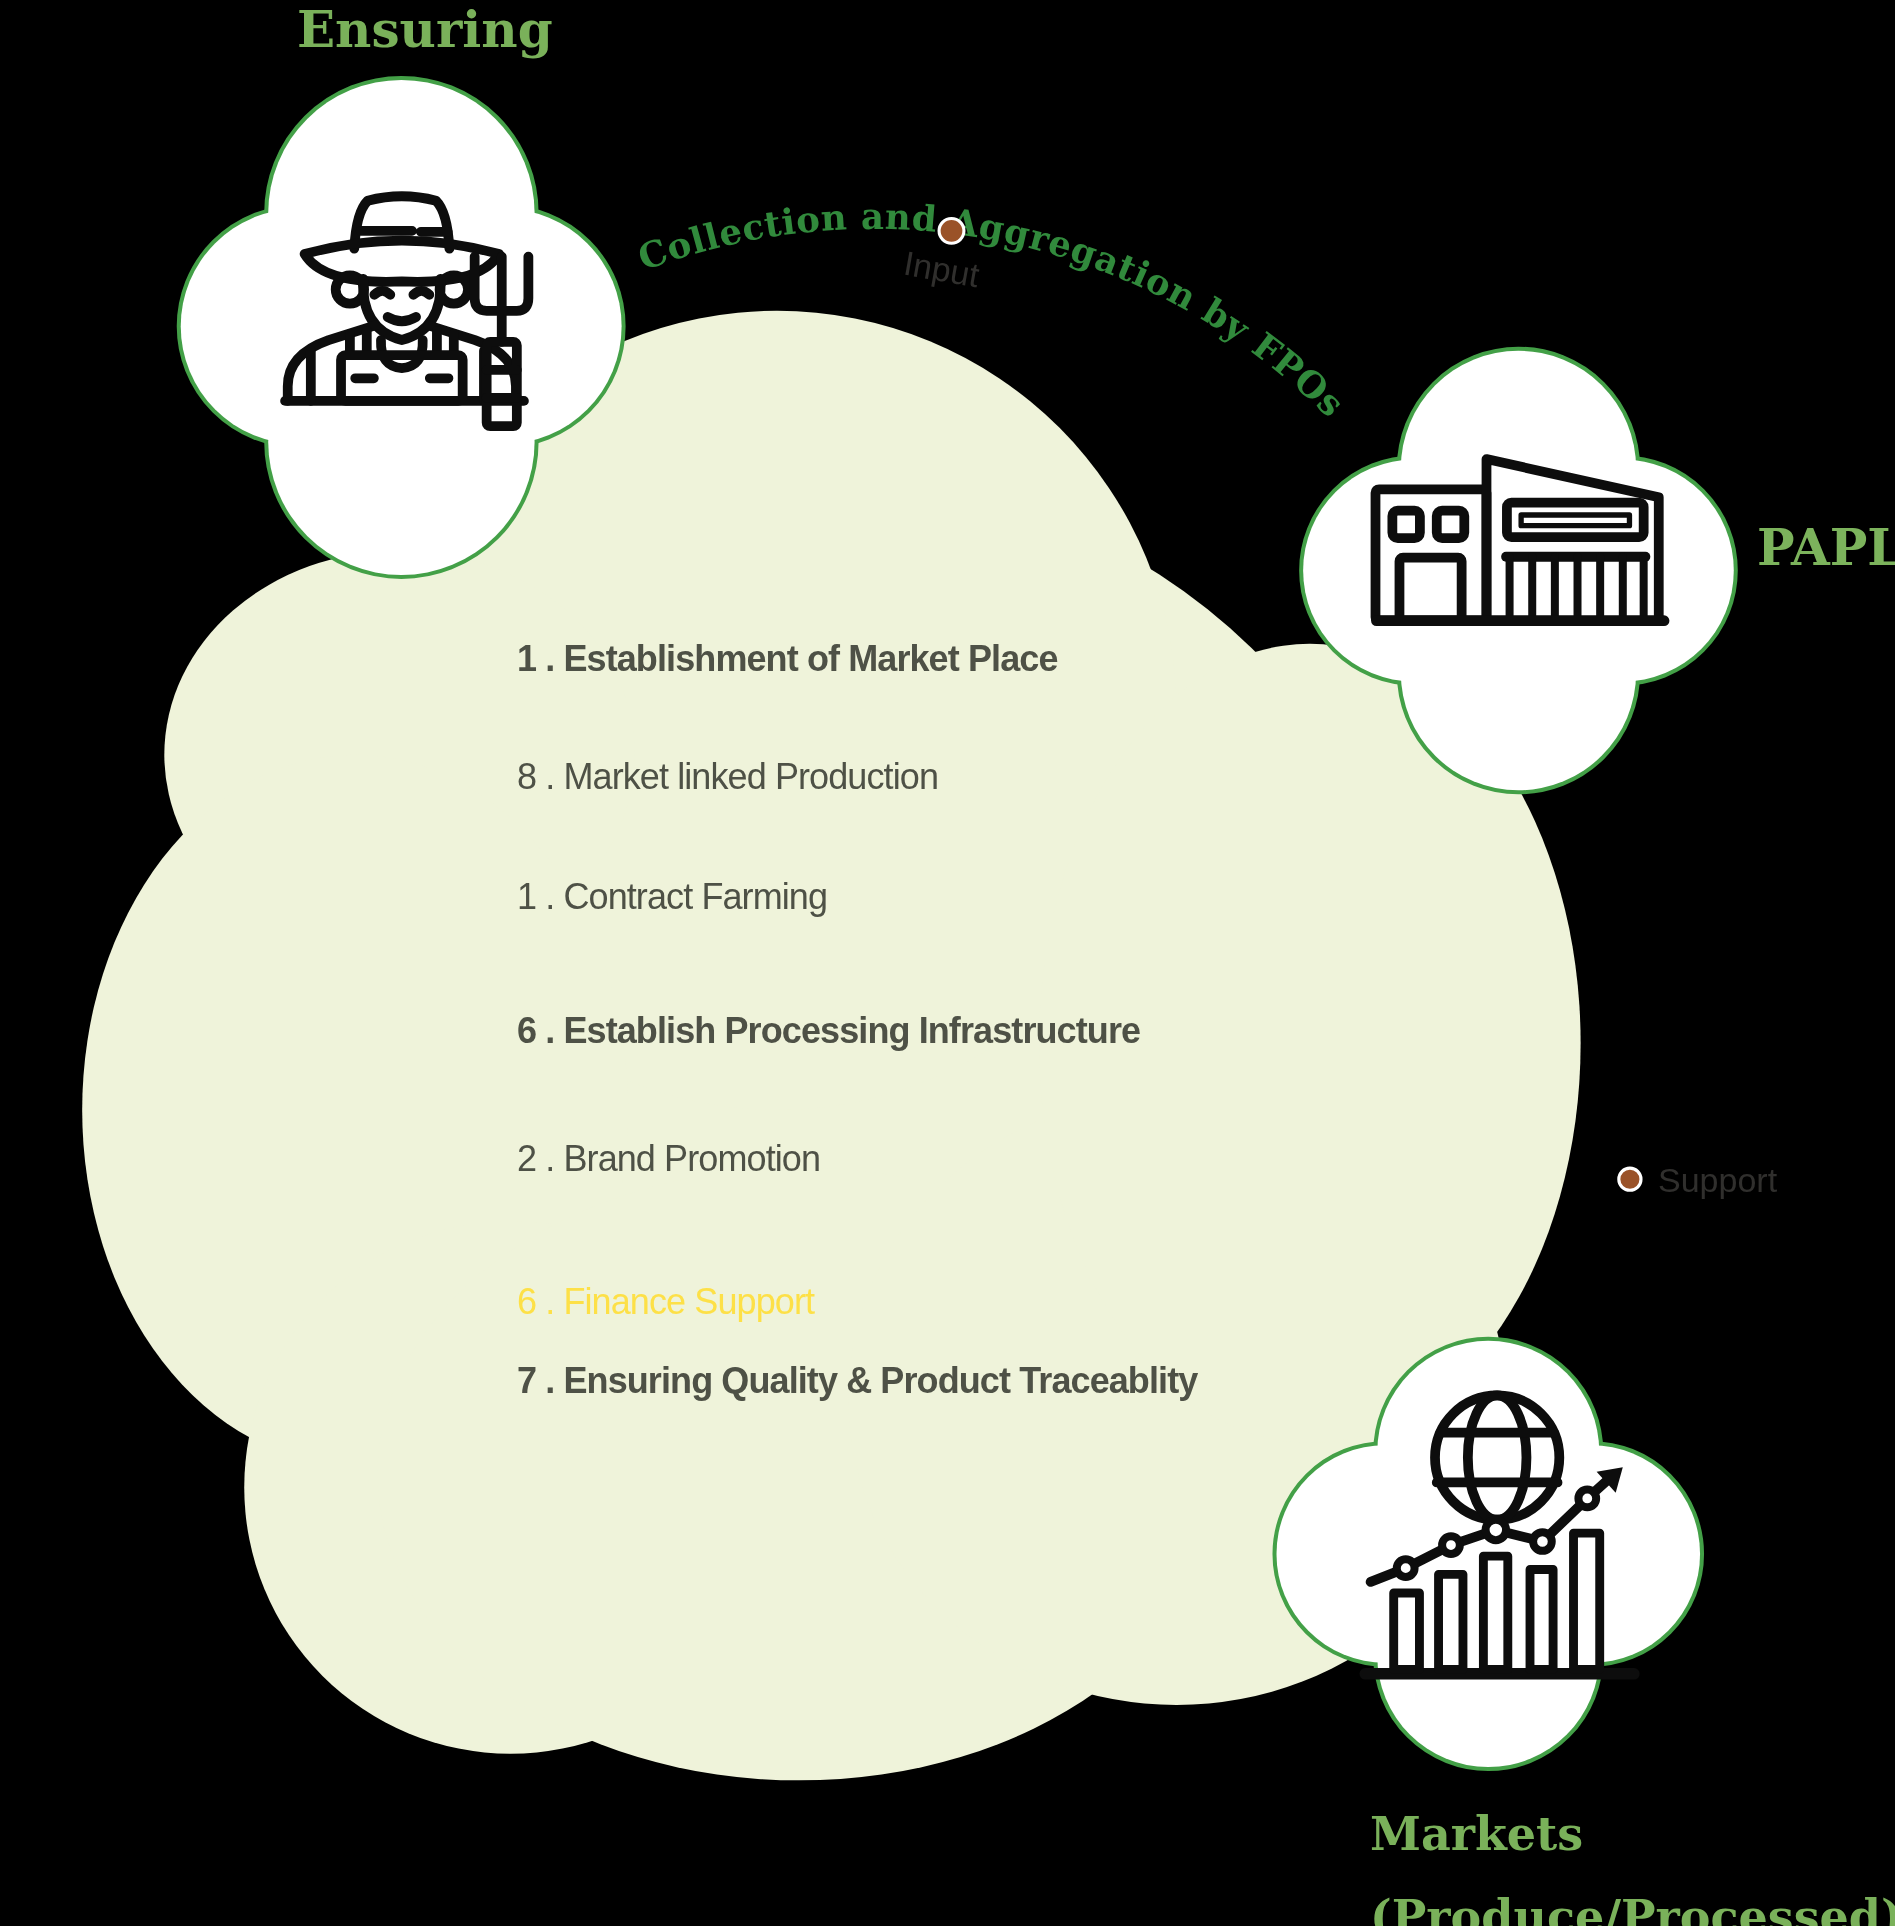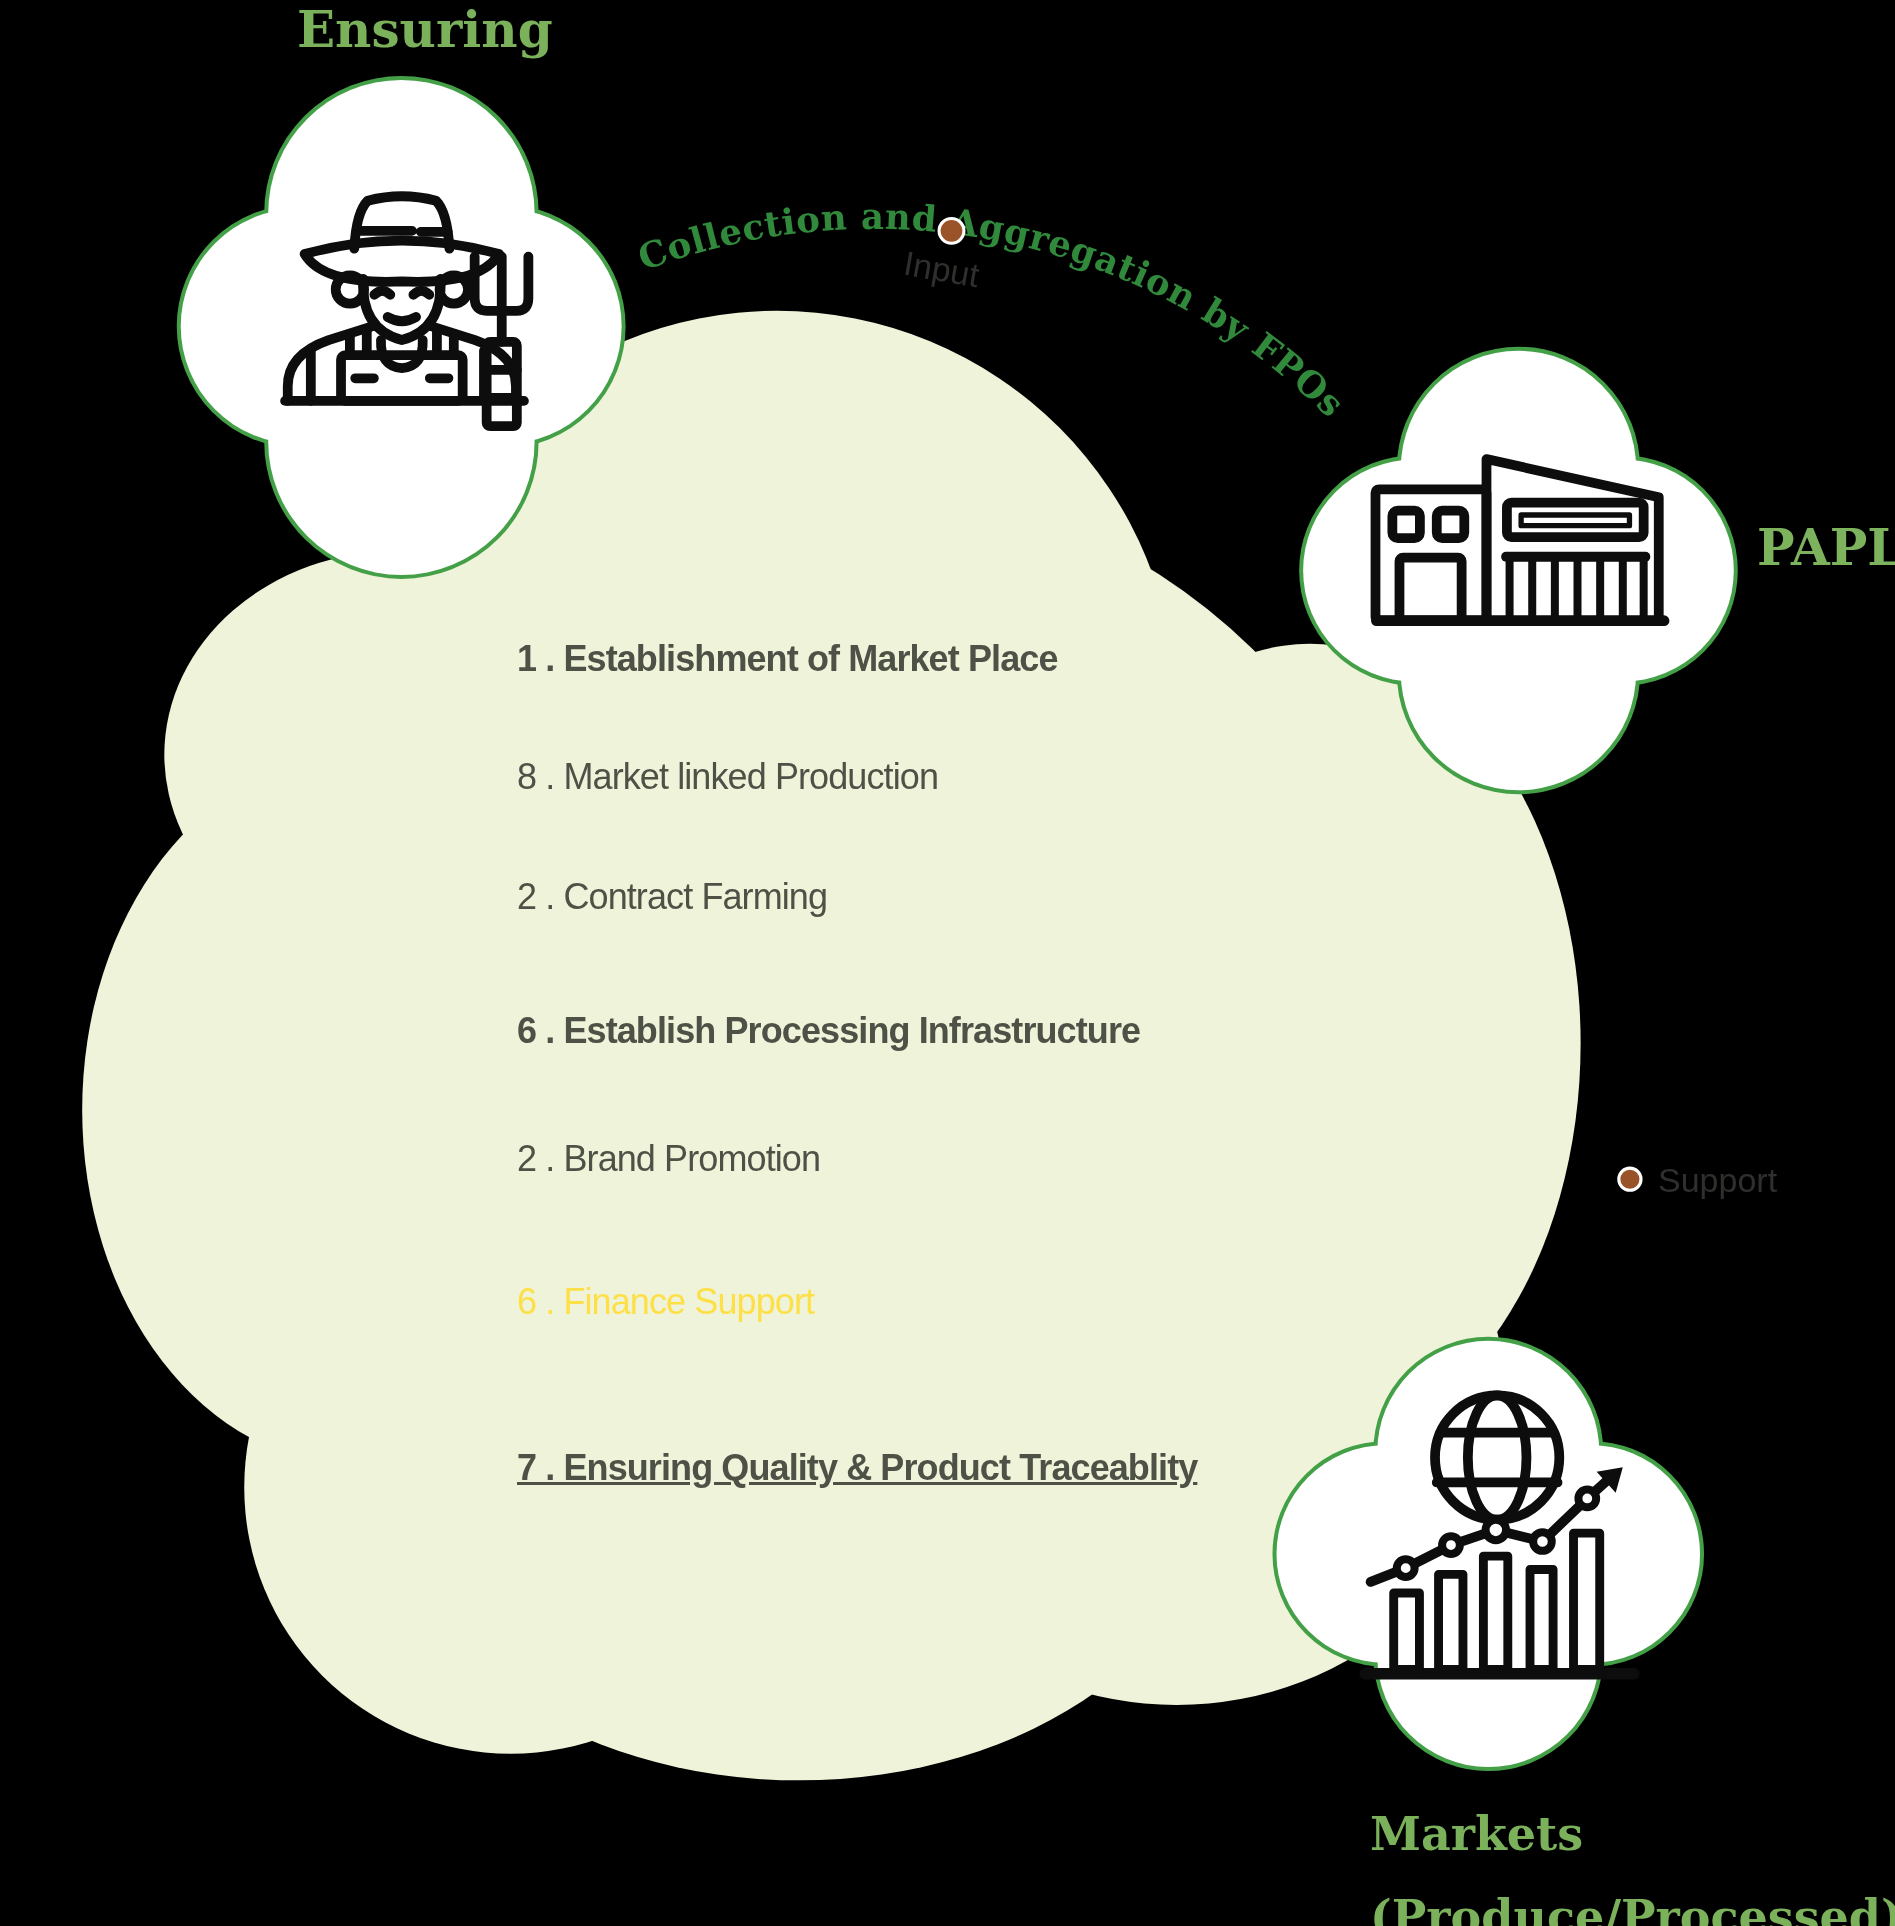--- a/index.html
+++ b/index.html
@@ -10,21 +10,21 @@
   .serif-label{font-family:"DejaVu Serif",serif;font-weight:700;}
   .farmers-label{left:297px;top:0.9px;font-size:50px;line-height:58px;}
   .papl-label{left:1757px;top:519px;font-size:50px;line-height:58px;}
   .markets-label{left:1370px;top:1793px;font-size:46px;line-height:83px;}
   .io-label{font-size:34px;line-height:43px;font-weight:500;}
   .input-label{left:866px;top:248px;width:151px;text-align:center;transform:rotate(10deg);}
   .output-label{left:1658px;top:1159px;}
   .activity{left:517px;font-size:36px;line-height:44px;letter-spacing:-0.9px;font-weight:400;margin-top:7px;}
   .activity.em{font-weight:700;}
   .a1{top:630px;} .a2{top:748px;} .a3{top:868px;} .a4{top:1002px;}
-  .a5{top:1130px;} .a6{top:1273px;} .a7{top:1439px;text-decoration:underline;}
+  .a5{top:1130px;} .a6{top:1273px;} .a7{top:1352px;}
 </style>
 </head>
 <body>
 
 <div class="stage">
 
   <svg width="1895" height="1926" viewBox="0 0 4268 4338">
 
     <g fill="#EFF3DA">
       <ellipse cx="1850" cy="2400" rx="1370" ry="1330"></ellipse>
@@ -174,21 +174,21 @@
     <div>(Produce/Processed)</div>
   </div>
 
   <div class="abs io-label input-label" style="color:#302F2D">Input</div>
 
   <div class="abs io-label output-label" style="color:#302F2D">Support</div>
 
   <div>
     <div class="abs activity em a1" style="color:#4E5146">1 . Establishment of Market Place</div>
     <div class="abs activity a2" style="color:#4E5146">8 . Market linked Production</div>
-    <div class="abs activity a3" style="color:#4E5146">2 . Contract Farming</div>
+    <div class="abs activity a3" style="color:#4E5146">1 . Contract Farming</div>
     <div class="abs activity em a4" style="color:#4E5146">6 . Establish Processing Infrastructure</div>
     <div class="abs activity a5" style="color:#4E5146">2 . Brand Promotion</div>
     <div class="abs activity a6" style="color:#fde047">6 . Finance Support</div>
     <div class="abs activity em a7" style="color:#4E5146">7 . Ensuring Quality &amp; Product Traceablity</div>
   </div>
 
 </div>
 
 
 </body></html>

